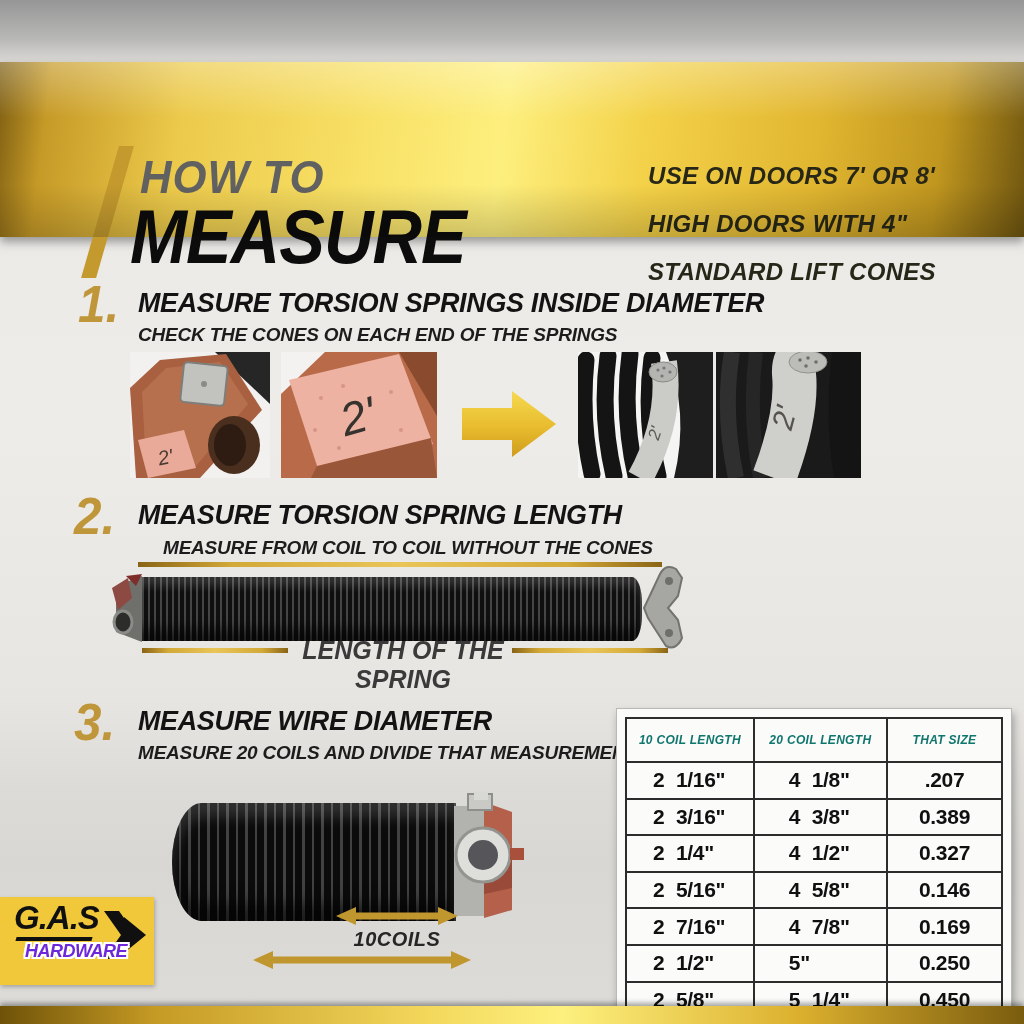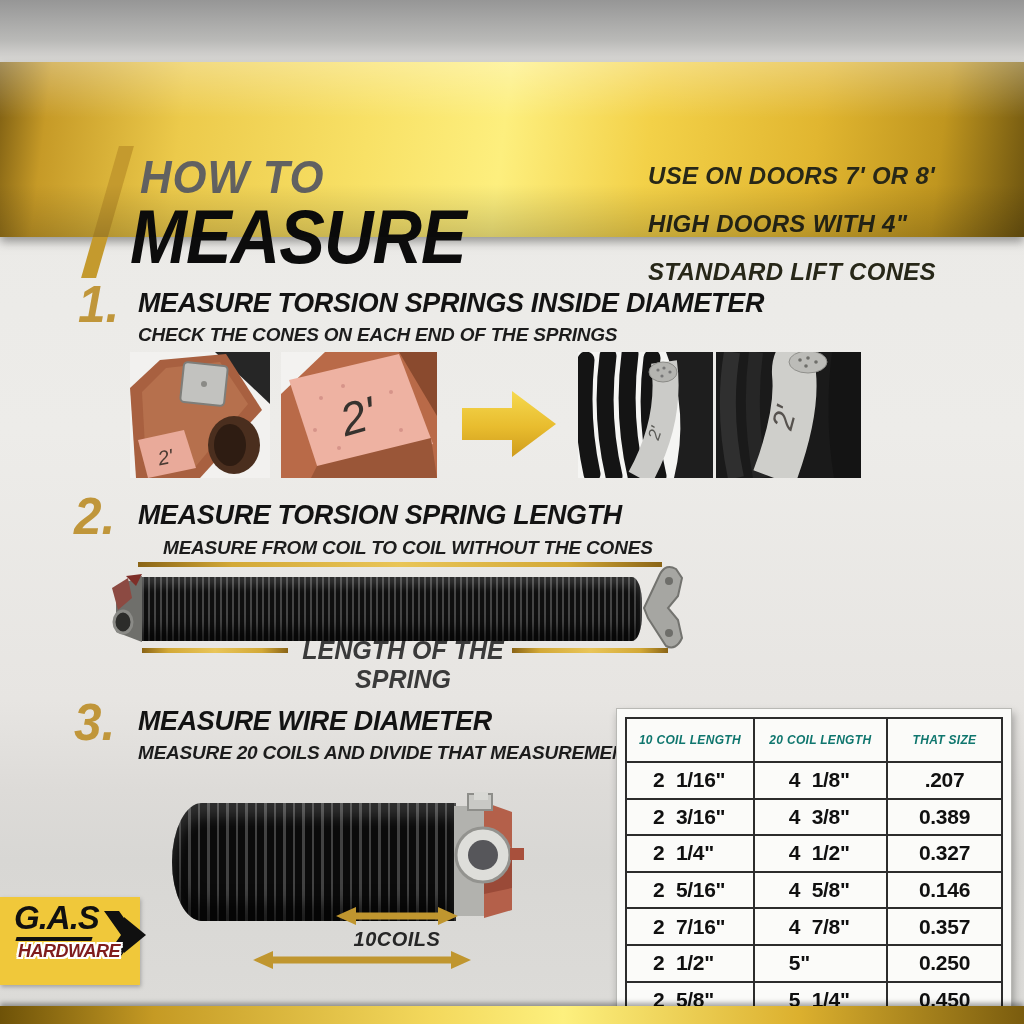--- a/index.html
+++ b/index.html
@@ -50,24 +50,24 @@
   table.size{border-collapse:collapse;width:100%;table-layout:fixed;}
   table.size th,table.size td{border:2.4px solid #2c2c2c;}
   table.size th{height:40px;font-size:12px;font-style:italic;font-weight:900;color:#0f766e;letter-spacing:.3px;text-align:center;}
   table.size td{height:32.6px;font-size:21px;font-weight:700;color:#101010;letter-spacing:-.3px;word-spacing:6px;}
   td.c0{text-align:left;padding-left:26px;width:34%;}
   td.c1{text-align:left;padding-left:34px;width:35.5%;}
   td.c2{text-align:center;width:30.5%;}
   th.c0{width:34%;} th.c1{width:35.5%;} th.c2{width:30.5%;}
 
   
-  .logo{left:0;top:897px;width:140px;height:88px;background:#f0c83a;box-shadow:1px 2px 4px rgba(0,0,0,.25);}
+  .logo{left:0;top:897px;width:154px;height:88px;background:#f0c83a;box-shadow:1px 2px 4px rgba(0,0,0,.25);}
   .logo-name{left:14px;top:2px;font-size:33px;font-weight:900;color:#101010;letter-spacing:-1px;}
   .logo-underline{left:16px;top:40px;width:76px;height:4px;background:#101010;transform:skewX(-16deg);}
-  .logo-sub{left:18px;top:44px;font-size:18px;font-weight:900;color:#7f1d1d;letter-spacing:-.5px;
+  .logo-sub{left:25px;top:44px;font-size:18px;font-weight:900;color:#6d28d9;letter-spacing:-.5px;
     text-shadow:-2px -2px 0 #fff,2px -2px 0 #fff,-2px 2px 0 #fff,2px 2px 0 #fff,-2px 0 0 #fff,2px 0 0 #fff,0 2px 0 #fff,0 -2px 0 #fff;}
 
   
   .bottom-bar{left:0;top:1006px;width:1024px;height:18px;
     background:linear-gradient(90deg,#6e5208 0%,#c59a24 15%,#f3d85c 42%,#fdf07e 55%,#dcb02e 78%,#7a5c0e 100%);
     box-shadow:0 -3px 5px rgba(0,0,0,.35);}
 </style>
 </head>
 <body>
 
@@ -256,21 +256,21 @@
             <td class="c2">0.327</td>
           </tr>
           <tr>
             <td class="c0">2 5/16"</td>
             <td class="c1">4 5/8"</td>
             <td class="c2">0.146</td>
           </tr>
           <tr>
             <td class="c0">2 7/16"</td>
             <td class="c1">4 7/8"</td>
-            <td class="c2">0.357</td>
+            <td class="c2">0.169</td>
           </tr>
           <tr>
             <td class="c0">2 1/2"</td>
             <td class="c1">5"</td>
             <td class="c2">0.250</td>
           </tr>
           <tr>
             <td class="c0">2 5/8"</td>
             <td class="c1">5 1/4"</td>
             <td class="c2">0.450</td>

